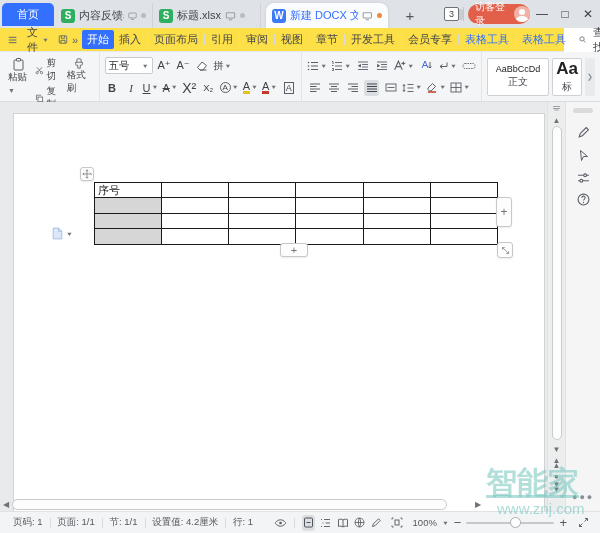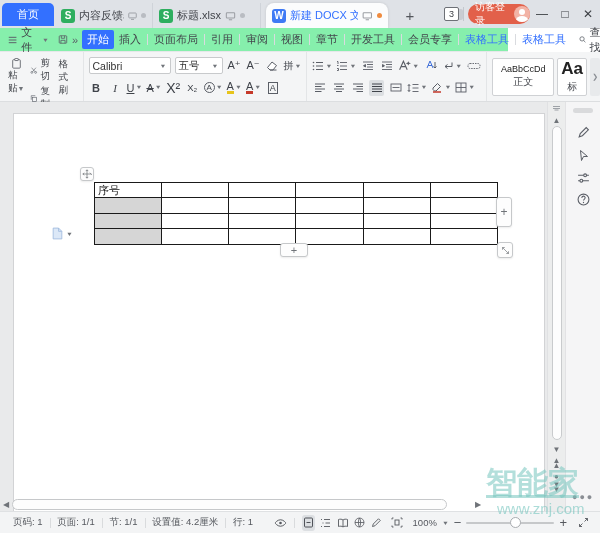--- a/index.html
+++ b/index.html
@@ -24,21 +24,21 @@
   .win-count { position:absolute; left:444px; top:7px; width:15px; height:14px; border:1px solid #6d7076; border-radius:2px; background:#fff; font-size:9px; display:flex; align-items:center; justify-content:center; color:#3c3f44; }
   .win-count::after { content:""; position:absolute; right:-5px; top:1px; width:4px; height:11px; background:#c9ccd2; border-radius:0 2px 2px 0; }
   .tb-divider { position:absolute; left:463px; top:7px; width:1px; height:14px; background:#c3c7cd; }
   .login-pill { position:absolute; left:468px; top:4px; width:62px; height:20px; background:#e2604a; border-radius:10px; color:#fff; font-size:10px; display:flex; align-items:center; padding-left:7px; gap:3px; }
   .avatar { width:16px; height:16px; border-radius:50%; background:#f2b3a6; position:relative; overflow:hidden; flex:0 0 auto; }
   .avatar::before { content:""; position:absolute; left:5px; top:3px; width:6px; height:6px; border-radius:50%; background:#fff; }
   .avatar::after { content:""; position:absolute; left:2px; top:10px; width:12px; height:8px; border-radius:50%; background:#fff; }
   .winctl { position:absolute; top:6px; width:16px; height:16px; display:flex; align-items:center; justify-content:center; color:#3c3f44; font-size:12px; }
 
   
-  .menubar { position:absolute; left:0; top:28px; width:508px; height:24px; background:#86efac; border-bottom:1px solid #e6e8ea; display:flex; align-items:center; font-size:11px; color:#42454b; }
+  .menubar { position:absolute; left:0; top:28px; width:564px; height:24px; background:#fde047; border-bottom:1px solid #e6e8ea; display:flex; align-items:center; font-size:11px; color:#42454b;text-align:right; }
   .mb-left { display:flex; align-items:center; gap:4px; padding:0 4px 0 8px; }
   .menu-items { display:flex; align-items:center; height:100%; }
   .menu-item { padding:2px 5px; border-radius:2px; white-space:nowrap; }
   .menu-item.active { background:#3370ff; color:#fff; }
   .menu-item.ctx { color:#3370ff; }
   .mb-sep { width:1px; height:11px; background:#d9dbdf; margin:0 1px; }
   .search-box { display:flex; align-items:center; gap:3px; margin-left:8px; color:#42454b; }
 
   
   .ribbon { position:absolute; left:0; top:52px; width:600px; height:50px; background:#f4f5f6; border-bottom:1px solid #dcdee0; display:flex; }
@@ -226,24 +226,20 @@
       <svg width="16" height="18" viewBox="0 0 24 26">
           <path d="M7 10V4a2 2 0 012-2h6a2 2 0 012 2v6M4 10h16v5a2 2 0 01-2 2h-3v7h-6v-7H6a2 2 0 01-2-2v-5z" fill="none" stroke="#5a5e66" stroke-width="2"></path>
         </svg>
       <div><span>格式刷</span></div>
     </div>
   </div>
 
   <div class="rgroup">
     <div class="fcol">
       <div class="frow">
-        <div class="combo" style="width:82px">
-            <span>Calibri</span>
-            <span class="caret">▼</span>
-          </div>
         <div class="combo" style="width:48px">
             <span>五号</span>
             <span class="caret">▼</span>
           </div>
         <span class="tbtn">A⁺</span>
         <span class="tbtn">A⁻</span>
         <span class="tbtn">
           <svg width="12" height="11" viewBox="0 0 24 22">
               <path d="M3 15l9-11 9 7-7 9H8l-5-5z" fill="#fff" stroke="#5a5e66" stroke-width="2"></path>
               <path d="M8 20h13" stroke="#5a5e66" stroke-width="2"></path>

